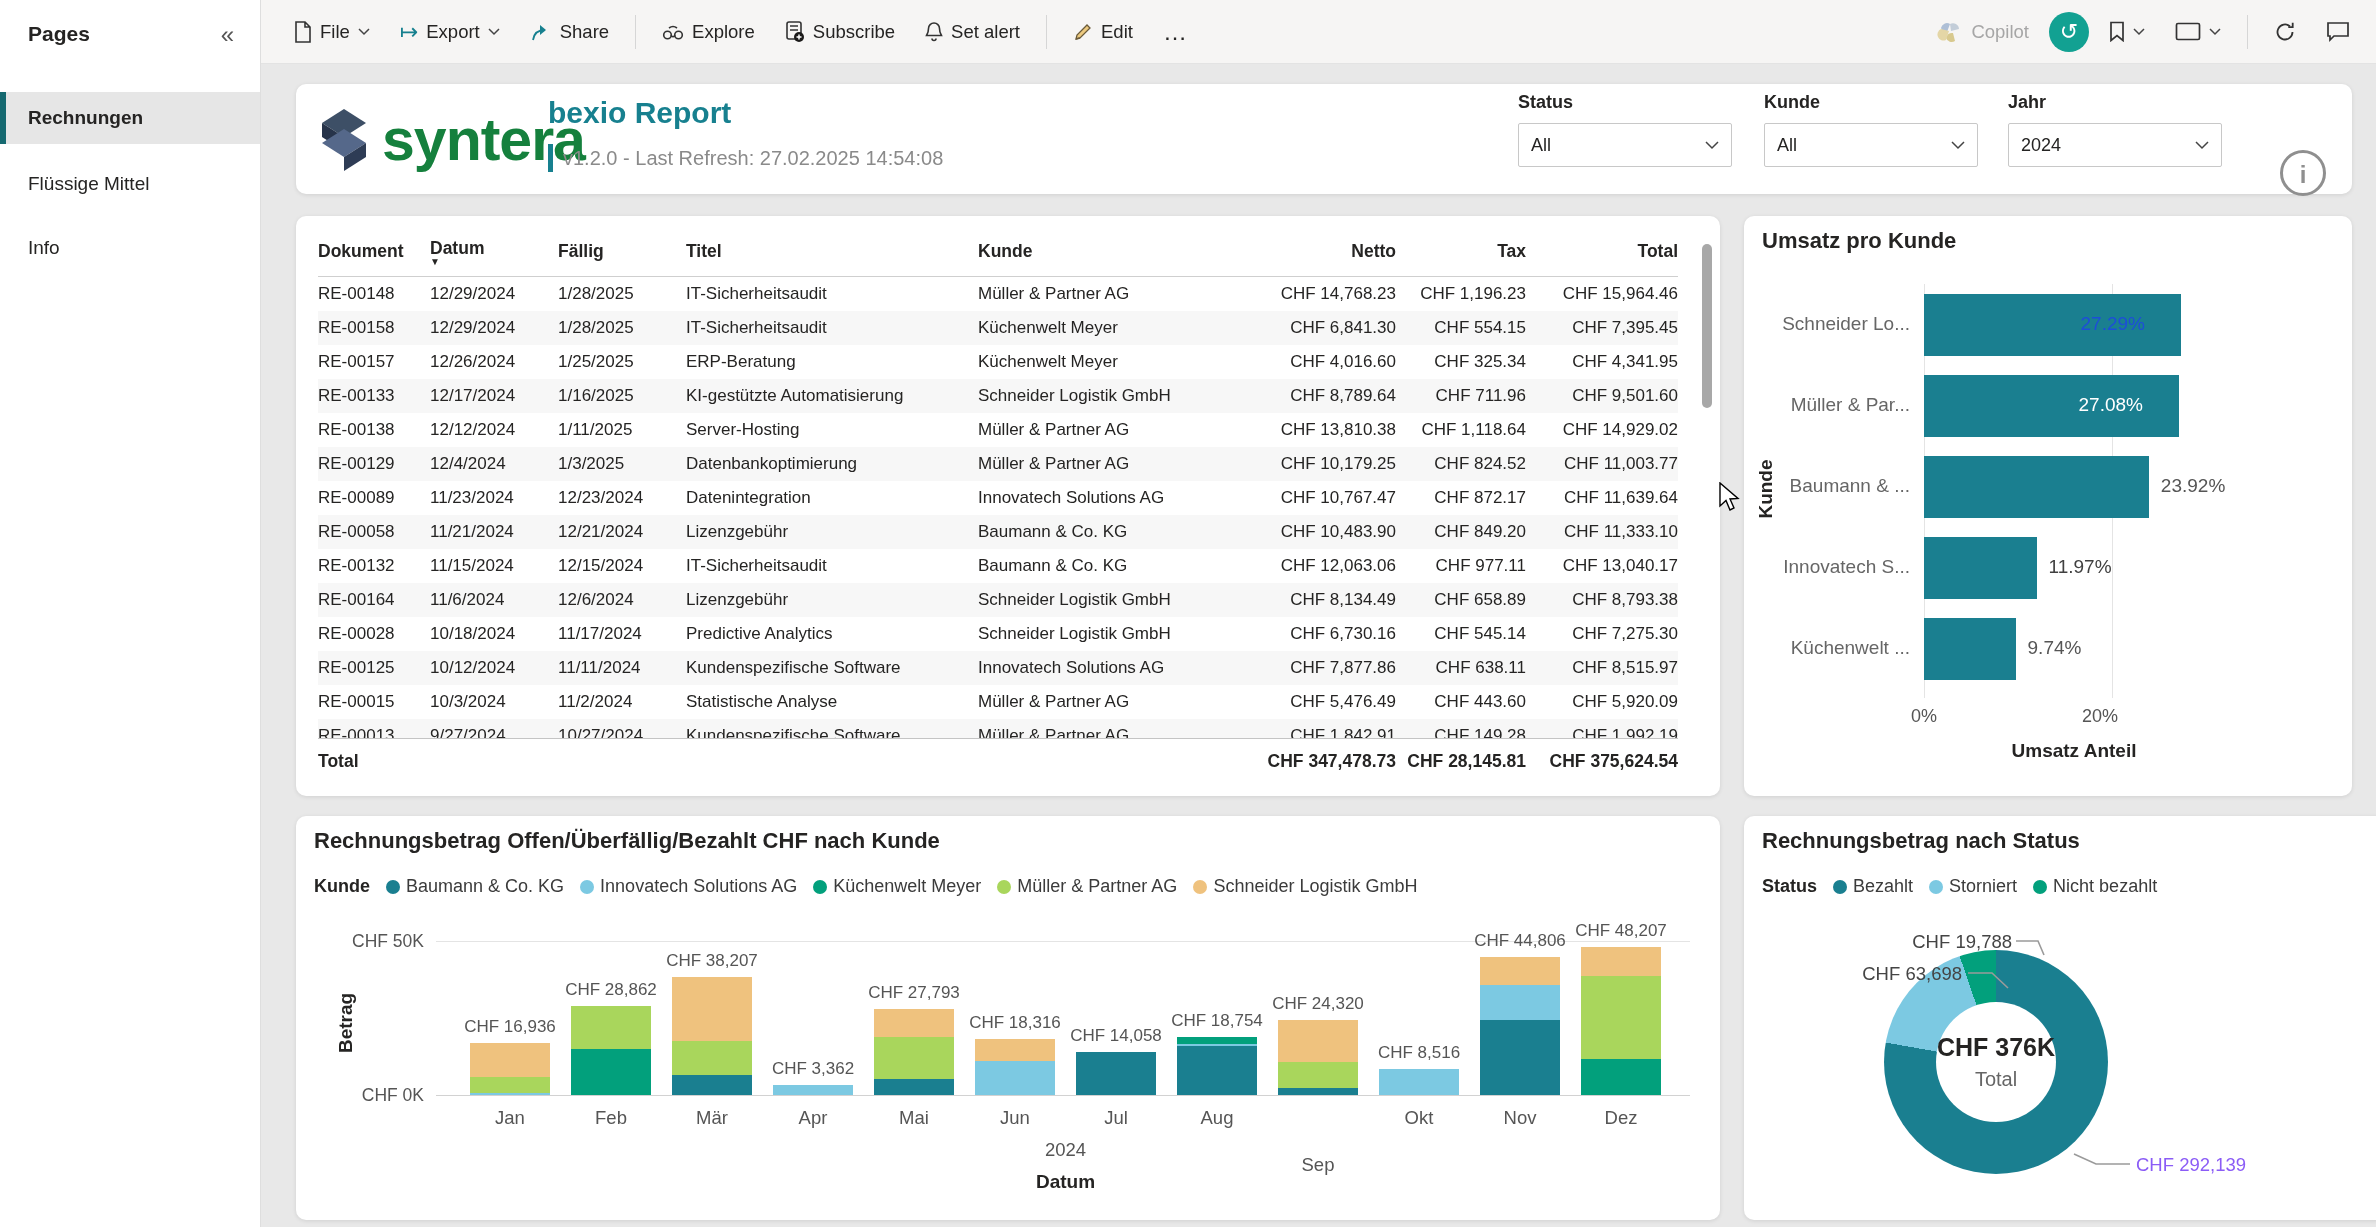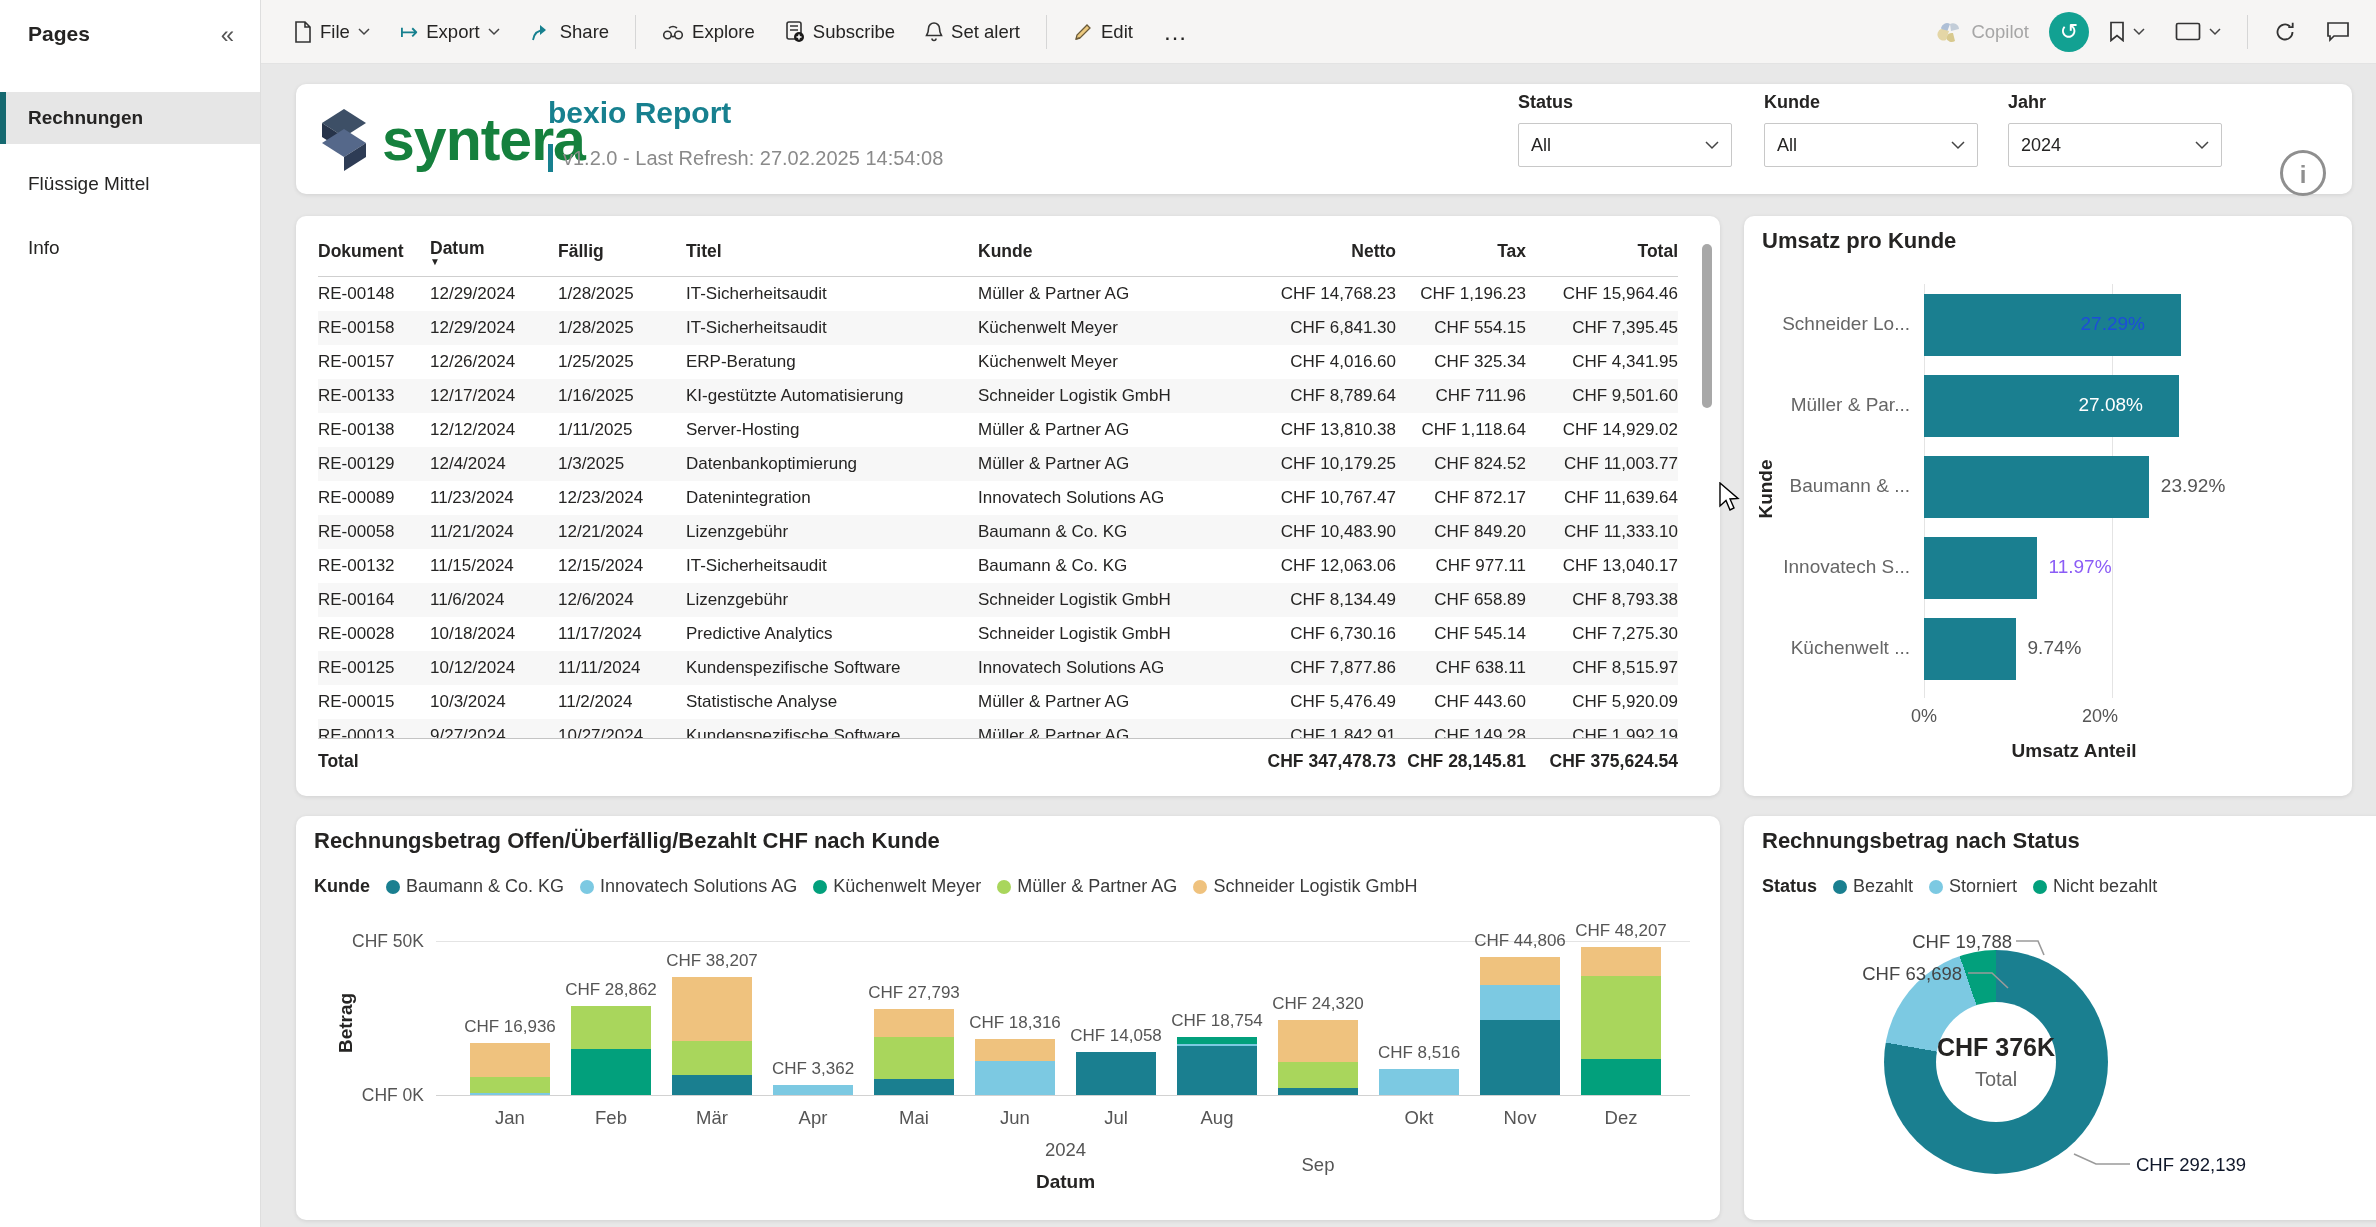--- a/index.html
+++ b/index.html
@@ -405,21 +405,21 @@
         <div class="bar" style="left: 180px; top: 78px; width: 256.526px; height: 62px; background: rgb(26, 127, 144);"></div>
         <div style="position: absolute; top: 97px; font-size: 19px; left: 336.526px; color: #1d4ed8;">27.29%</div>
         <div class="axis-text" style="left: 0px; top: 178px; width: 166px; text-align: right; font-size: 19px; color: rgb(102, 102, 102);">Müller &amp; Par...</div>
         <div class="bar" style="left: 180px; top: 159px; width: 254.552px; height: 62px; background: rgb(26, 127, 144);"></div>
         <div style="position: absolute; top: 178px; font-size: 19px; left: 334.552px; color: rgb(255, 255, 255);">27.08%</div>
         <div class="axis-text" style="left: 0px; top: 259px; width: 166px; text-align: right; font-size: 19px; color: rgb(102, 102, 102);">Baumann &amp; ...</div>
         <div class="bar" style="left: 180px; top: 240px; width: 224.848px; height: 62px; background: rgb(26, 127, 144);"></div>
         <div style="position: absolute; top: 259px; font-size: 19px; left: 416.848px; color: rgb(85, 85, 85);">23.92%</div>
         <div class="axis-text" style="left: 0px; top: 340px; width: 166px; text-align: right; font-size: 19px; color: rgb(102, 102, 102);">Innovatech S...</div>
         <div class="bar" style="left: 180px; top: 321px; width: 112.518px; height: 62px; background: rgb(26, 127, 144);"></div>
-        <div style="position: absolute; top: 340px; font-size: 19px; left: 304.518px; color: #8b5cf6;">11.97%</div>
+        <div style="position: absolute; top: 340px; font-size: 19px; left: 304.518px; color: #404040;">11.97%</div>
         <div class="axis-text" style="left: 0px; top: 421px; width: 166px; text-align: right; font-size: 19px; color: rgb(102, 102, 102);">Küchenwelt ...</div>
         <div class="bar" style="left: 180px; top: 402px; width: 91.556px; height: 62px; background: rgb(26, 127, 144);"></div>
         <div style="position: absolute; top: 421px; font-size: 19px; left: 283.556px; color: rgb(85, 85, 85);">9.74%</div>
         <div class="chart-label-bold" style="left: 240px; top: 524px; width: 180px; text-align: center;">Umsatz Anteil</div>
         <div class="chart-label-bold" style="left: -28px; top: 262px; width: 100px; text-align: center; transform: rotate(-90deg);">Kunde</div>
       </div>
   </section>
 
   <section class="card stacked-card">
     <div class="card-title">Rechnungsbetrag Offen/Überfällig/Bezahlt CHF nach Kunde</div>
@@ -554,21 +554,21 @@
         <div style="position: absolute; left: 140px; top: 134px; width: 224px; height: 224px; border-radius: 50%; background: conic-gradient(rgb(26, 127, 144) 0deg, rgb(26, 127, 144) 279.987deg, rgb(124, 201, 226) 279.987deg, rgb(124, 201, 226) 341.035deg, rgb(2, 160, 124) 341.035deg, rgb(2, 160, 124) 360deg);"></div>
         <div style="position: absolute; left: 192px; top: 186px; width: 120px; height: 120px; border-radius: 50%; background: rgb(255, 255, 255); display: flex; flex-direction: column; align-items: center; justify-content: center; gap: 6px;">
           <div style="font-size: 25px; font-weight: bold;">CHF 376K</div>
           <div style="font-size: 20px; color: rgb(102, 102, 102);">Total</div>
         </div>
         <svg width="608" height="404" style="position: absolute; left: 0px; top: 0px; pointer-events: none;">
           <path d="M330 338 L352 348 L386 348" fill="none" stroke="#9a9a9a" stroke-width="1.6"></path>
           <path d="M224 157 L248 157 L264 172" fill="none" stroke="#9a9a9a" stroke-width="1.6"></path>
           <path d="M272 125 L294 125 L300 139" fill="none" stroke="#9a9a9a" stroke-width="1.6"></path>
         </svg>
-        <div class="axis-text" style="left: 392px; top: 338px; font-size: 18.5px; color: #0f172a;">CHF 292,139</div>
+        <div class="axis-text" style="left: 392px; top: 338px; font-size: 18.5px; color: #8b5cf6;">CHF 292,139</div>
         <div class="axis-text" style="left: 78px; top: 147px; width: 140px; text-align: right; font-size: 18.5px; color: rgb(68, 68, 68);">CHF 63,698</div>
         <div class="axis-text" style="left: 128px; top: 115px; width: 140px; text-align: right; font-size: 18.5px; color: rgb(68, 68, 68);">CHF 19,788</div>
       </div>
   </section>
 
   <svg class="cursor" style="left:1718px;top:482px;" width="22" height="30" viewBox="0 0 22 30">
     <path d="M2 1 L2 24 L8 18.5 L12 28 L16 26 L12 17 L20 16.5 Z" fill="#fff" stroke="#000" stroke-width="1.4"></path>
   </svg>
 </div>
 

